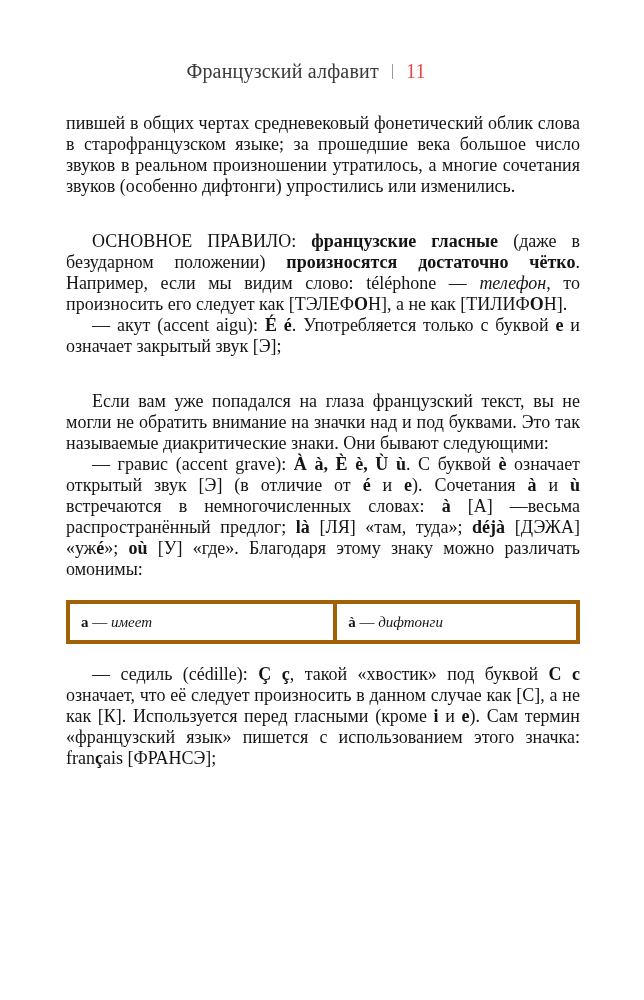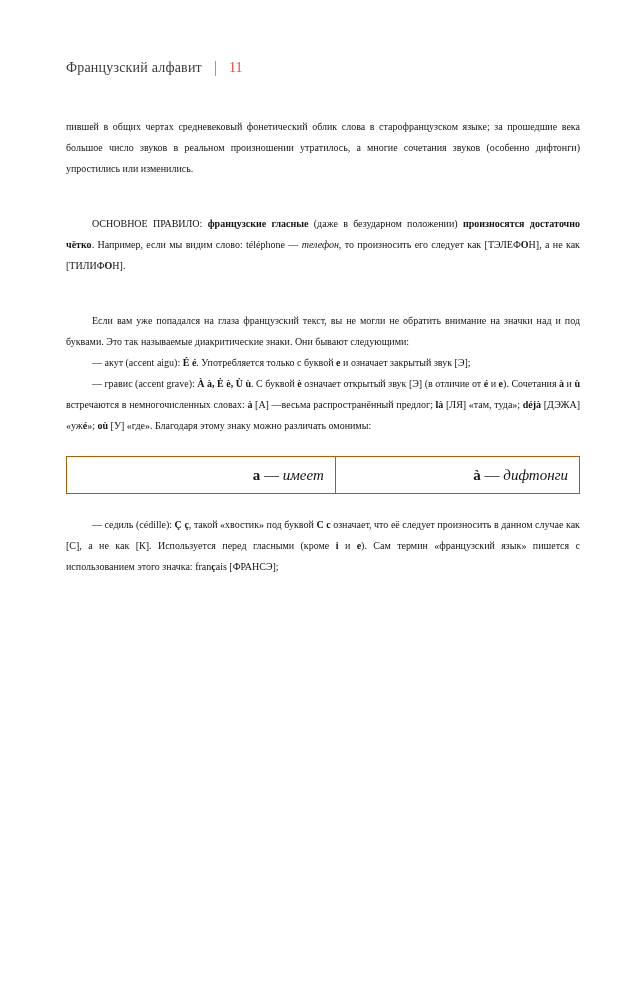--- a/index.html
+++ b/index.html
@@ -9,73 +9,72 @@
     font-family: "Liberation Serif", serif;
     color: #141414;
     overflow: hidden;
   }
   .page {
     width: 644px; height: 1000px;
     padding: 60px 64px 0 66px;
     background: #ffffff;
   }
   .page-header {
-    display: flex; justify-content: flex-start; align-items: center;
-    padding-right: 34px; margin-bottom: 40px;
-    font-size: 14px; color: #3a3a3a; letter-spacing: 0.2px;
+    display: flex; justify-content: center; align-items: center;
+    padding-right: 34px; margin-bottom: 30px;
+    font-size: 20px; color: #3a3a3a; letter-spacing: 0.2px;
   }
   .header-divider {
     width: 1px; height: 15px; background: #9a9a9a;
     margin: 0 13px; display: inline-block;
   }
   .page-number { color: #ef4444; }
   .para {
     margin: 0;
-    font-size: 10px; line-height: 21px;
+    font-size: 18px; line-height: 21px;
     text-align: justify;
     text-indent: 26px;
   }
   .para.no-indent { text-indent: 0; }
   .para.gap { margin-top: 34px; }
   .b { font-weight: 700; }
   .i { font-style: italic; }
   .homonyms-table {
     width: 100%; border-collapse: collapse;
     margin: 20px 0;
     font-size: 15px;
   }
   .homonyms-table td {
-    border: 1px solid #a16207;
+    border: 4px solid #a16207;
     padding: 8px 11px;
     line-height: 20px;
     vertical-align: middle;
-    text-align: right;
   }
   .homonyms-table td:first-child { width: 52.4%; }
 </style>
 </head>
 <body>
 
 <div class="page">
 
   <header class="page-header">
     <span class="running-head">Французский алфавит</span>
     <span class="header-divider"></span>
     <span class="page-number">11</span>
   </header>
 
   <main class="page-body">
 
     <p class="para no-indent"><span>пившей в общих чертах средневековый фонетический облик слова в старофранцузском языке; за прошедшие века большое число звуков в реальном произношении утратилось, а многие сочетания звуков (особенно дифтонги) упростились или изменились.</span></p>
 
     <p class="para gap"><span>ОСНОВНОЕ ПРАВИЛО: </span><span class="b">французские гласные</span><span> (даже в безударном положении) </span><span class="b">произносятся достаточно чётко</span><span>. Например, если мы видим слово: téléphone — </span><span class="i">телефон</span><span>, то произносить его следует как [ТЭЛЕФ</span><span class="b">О</span><span>Н], а не как [ТИЛИФ</span><span class="b">О</span><span>Н].</span></p>
 
+    <p class="para"><span>— акут (accent aigu): </span><span class="b">É é</span><span>. Употребляется только с буквой </span><span class="b">e</span><span> и означает закрытый звук [Э];</span></p>
+
     <p class="para gap"><span>Если вам уже попадался на глаза французский текст, вы не могли не обратить внимание на значки над и под буквами. Это так называемые диакритические знаки. Они бывают следующими:</span></p>
-
-    <p class="para"><span>— акут (accent aigu): </span><span class="b">É é</span><span>. Употребляется только с буквой </span><span class="b">e</span><span> и означает закрытый звук [Э];</span></p>
 
     <p class="para"><span>— гравис (accent grave): </span><span class="b">À à, È è, Ù ù</span><span>. С буквой </span><span class="b">è</span><span> означает открытый звук [Э] (в отличие от </span><span class="b">é</span><span> и </span><span class="b">e</span><span>). Сочетания </span><span class="b">à</span><span> и </span><span class="b">ù</span><span> встречаются в немногочисленных словах: </span><span class="b">à</span><span> [А] —весьма распространённый предлог; </span><span class="b">là</span><span> [ЛЯ] «там, туда»; </span><span class="b">déjà</span><span> [ДЭЖА] «уж</span><span class="b">é</span><span>»; </span><span class="b">où</span><span> [У] «где». Благодаря этому знаку можно различать омонимы:</span></p>
 
     <table class="homonyms-table">
       <tbody>
         <tr>
           <td><span class="b">a</span><span> — </span><span class="i">имеет</span></td>
           <td><span class="b">à</span><span> — </span><span class="i">дифтонги</span></td>
         </tr>
       </tbody>

